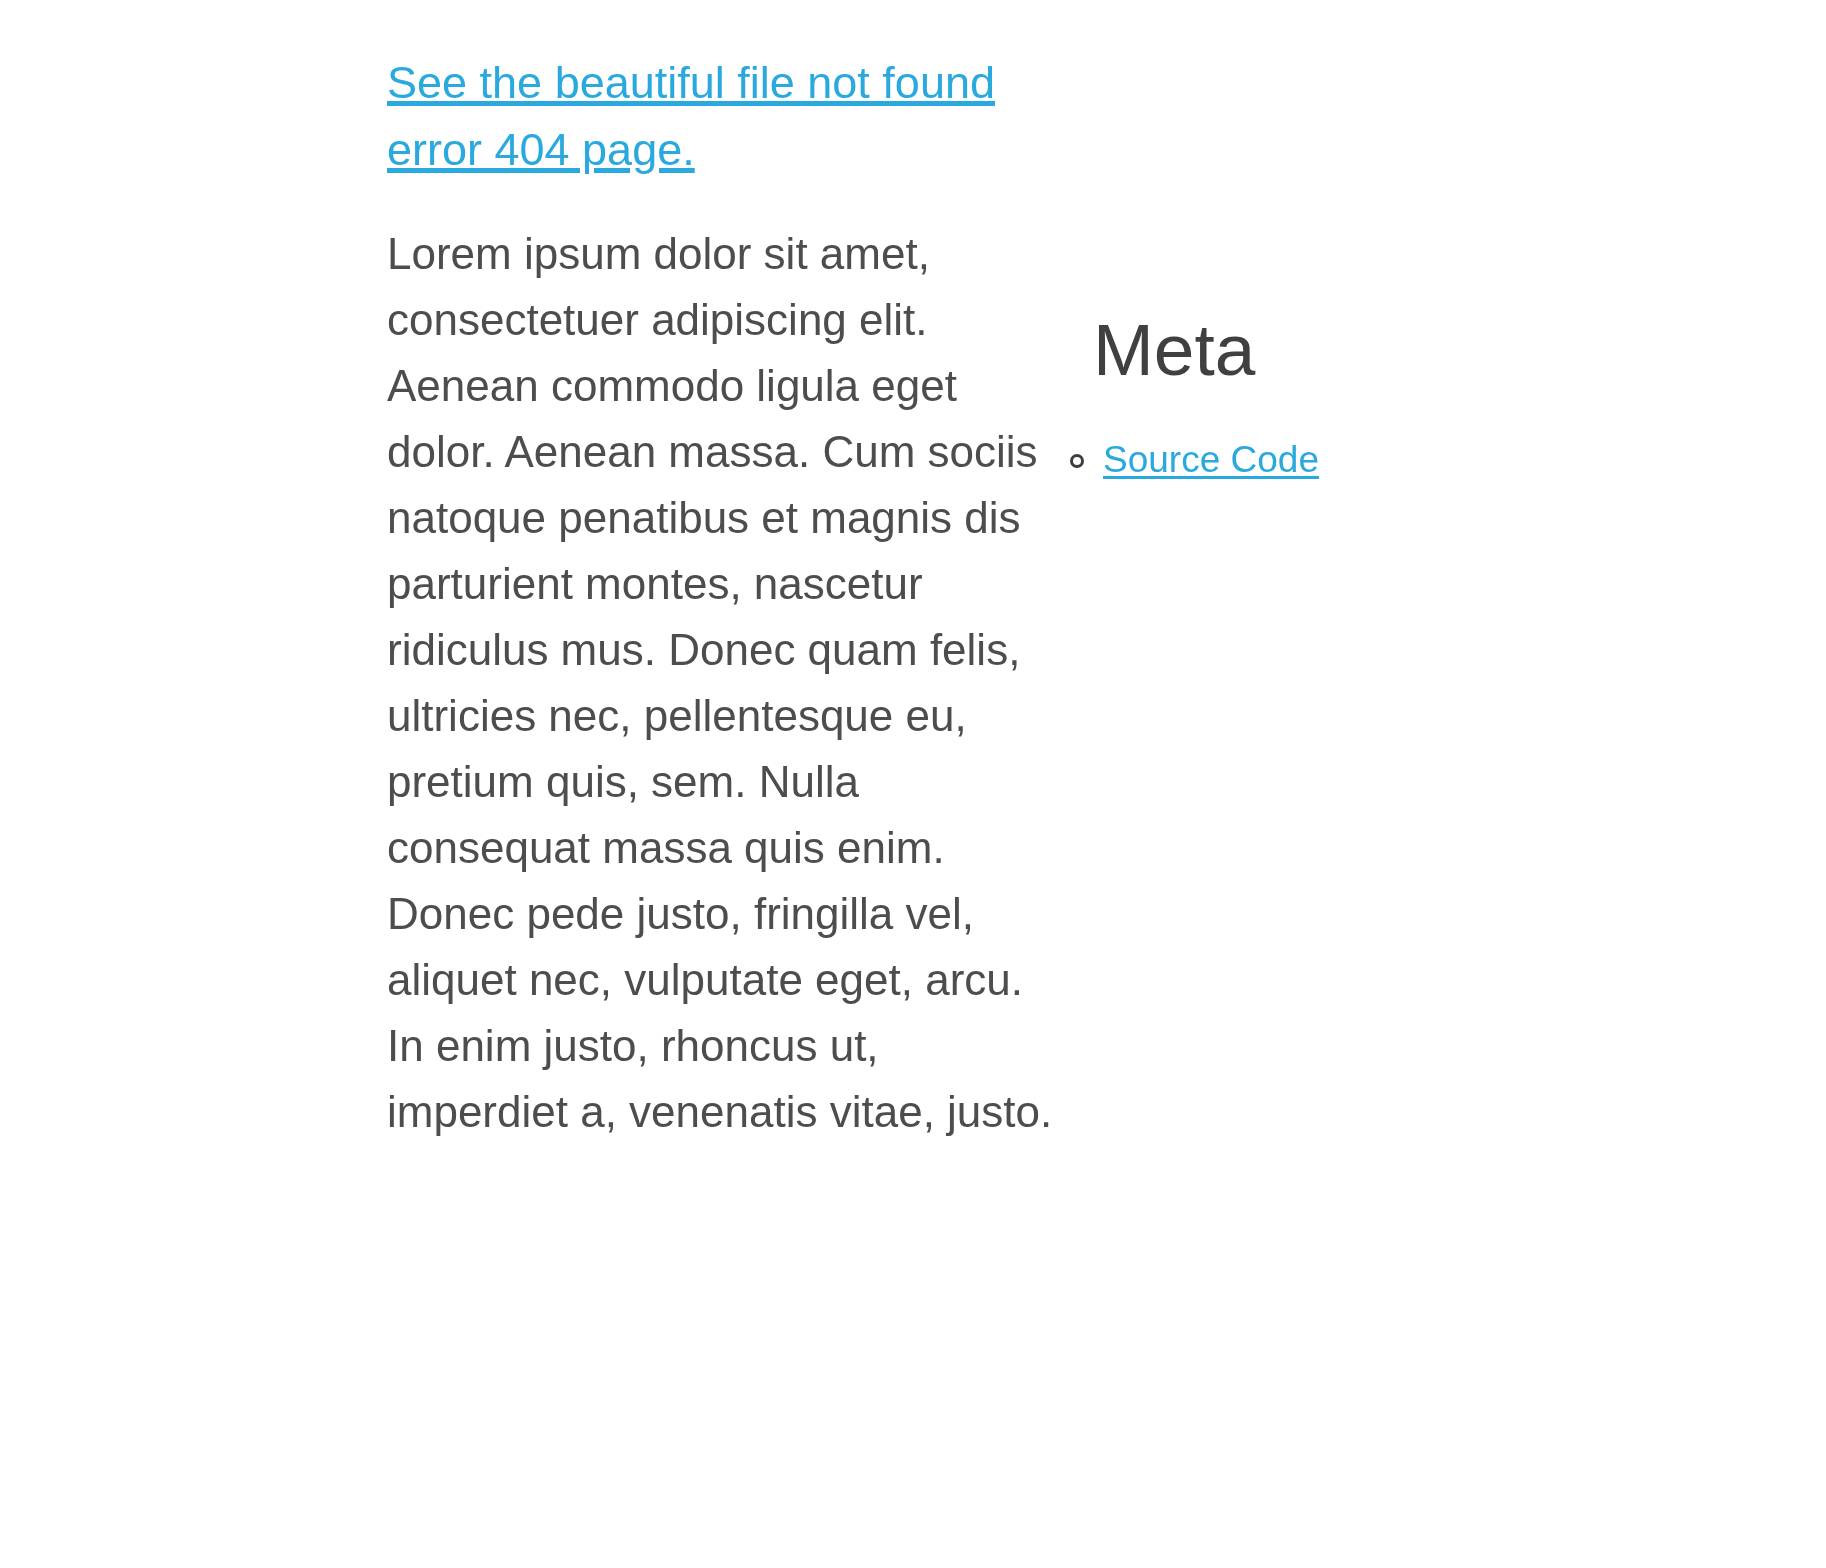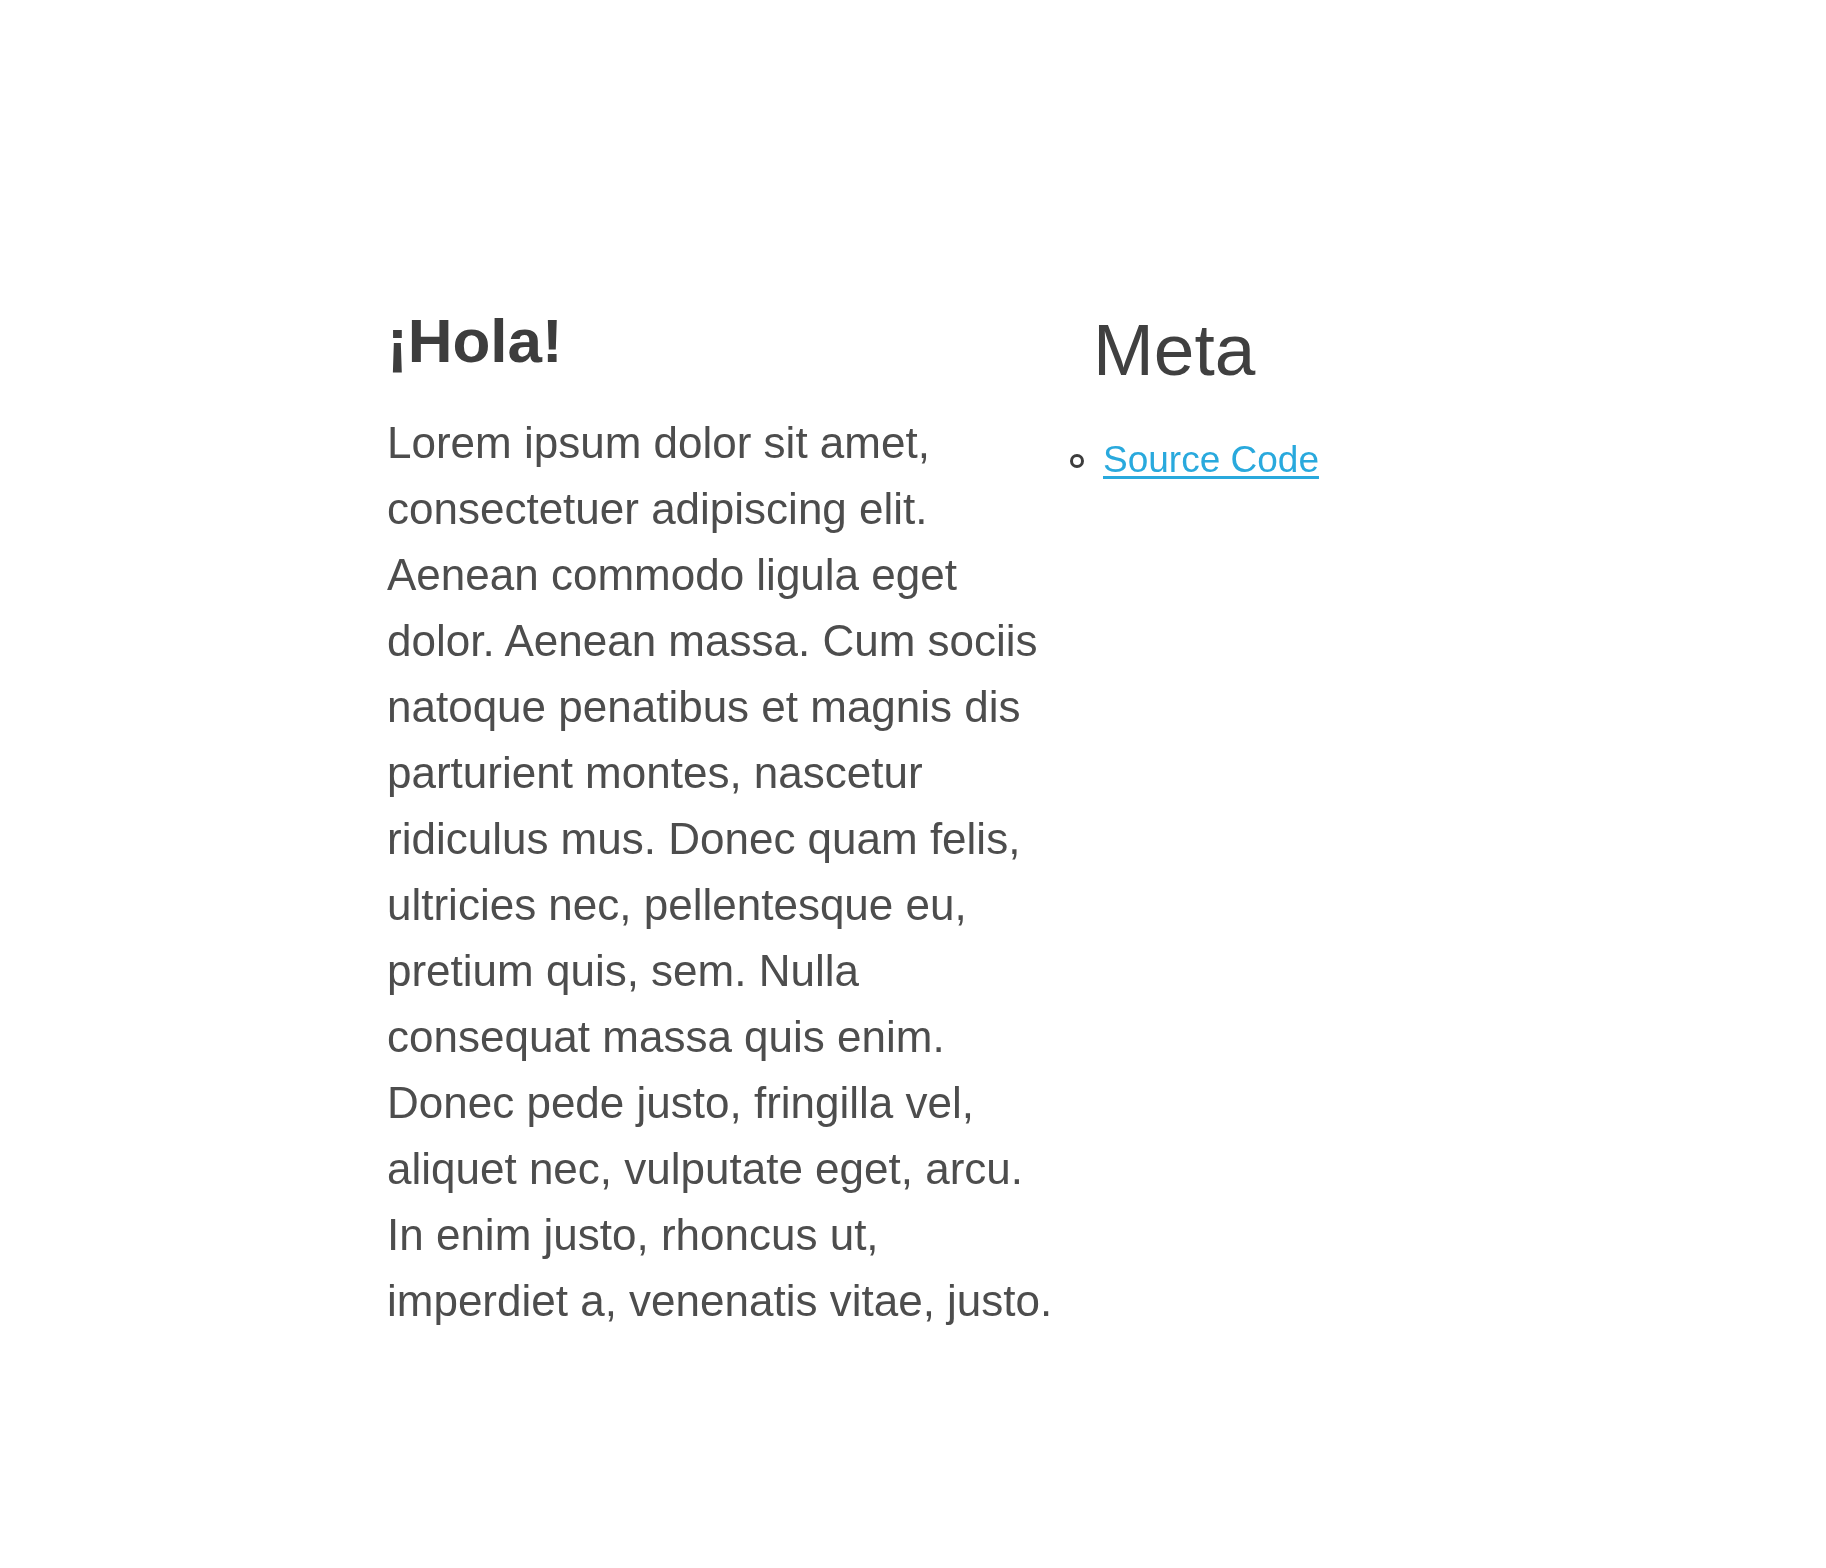--- a/index.html
+++ b/index.html
@@ -90,22 +90,25 @@
     text-decoration: underline;
     text-decoration-thickness: 3px;
     text-underline-offset: 4px;
     cursor: pointer;
   }
 </style>
 </head>
 <body style="--heading-color: #3d3d3d; --body-color: #4d4d4d; --widget-title-color: #404040; --link-color: #29a9dd; --bullet-color: #3d3d3d; background: rgb(255, 255, 255);">
 
 <div class="main">
-  <h1 class="post-title">¡Hola!</h1>
 
+  <p class="link-para">
+    <a href="#">See the beautiful file not found
+error 404 page.</a>
+  </p>
 
   <p class="body-para">Lorem ipsum dolor sit amet,
 consectetuer adipiscing elit.
 Aenean commodo ligula eget
 dolor. Aenean massa. Cum sociis
 natoque penatibus et magnis dis
 parturient montes, nascetur
 ridiculus mus. Donec quam felis,
 ultricies nec, pellentesque eu,
 pretium quis, sem. Nulla

